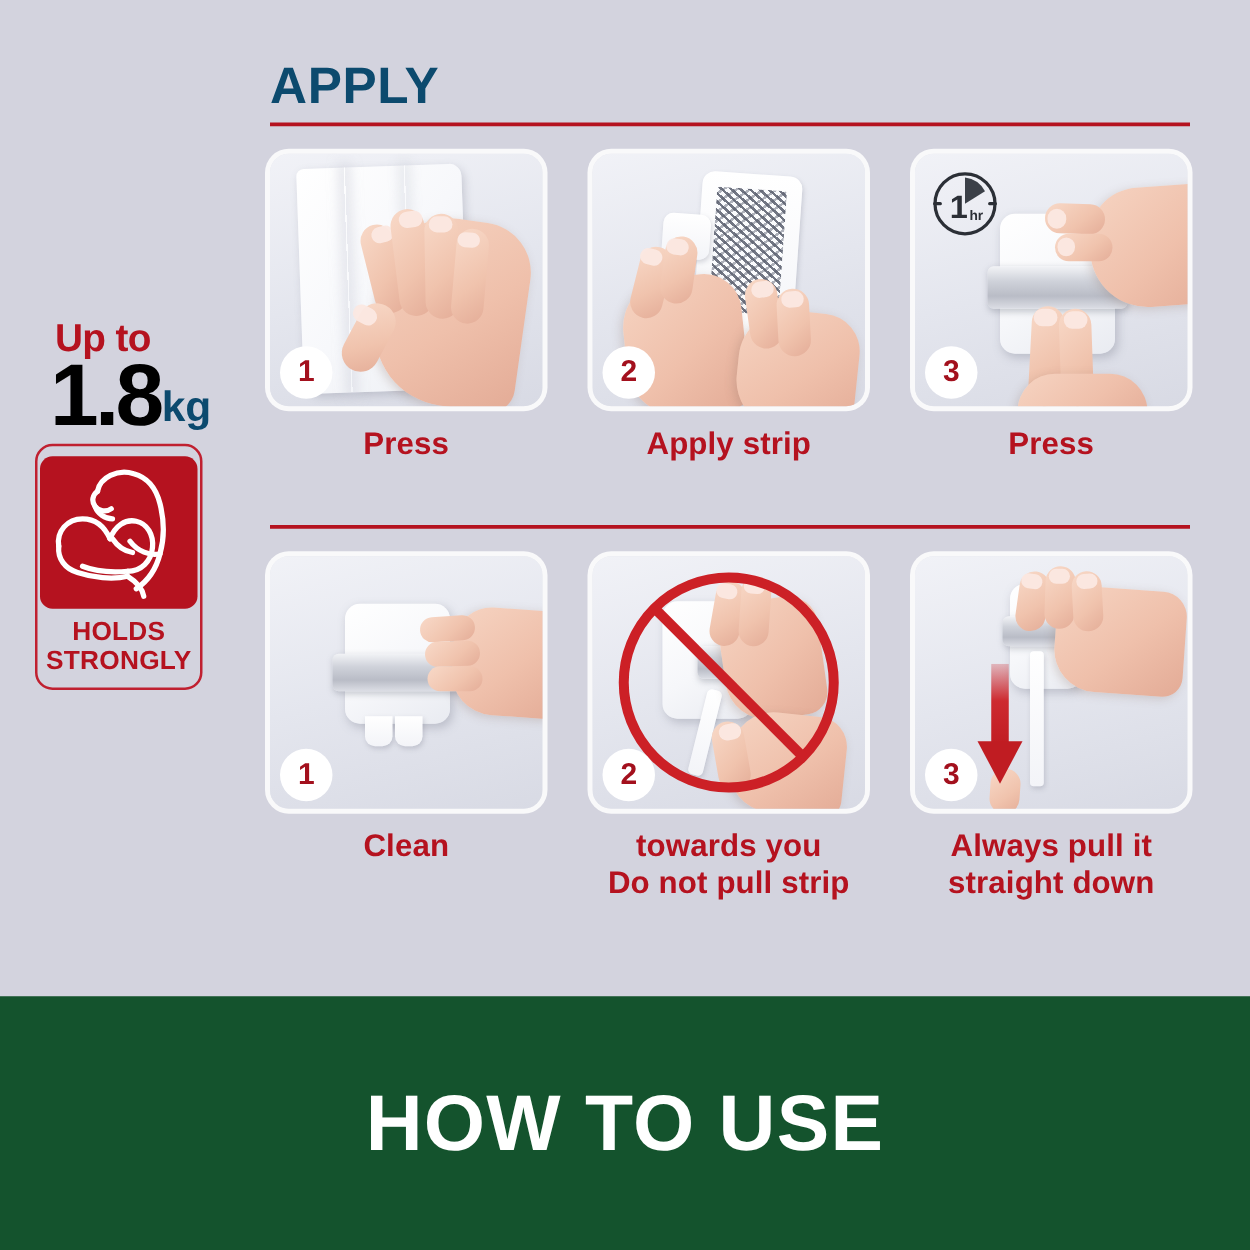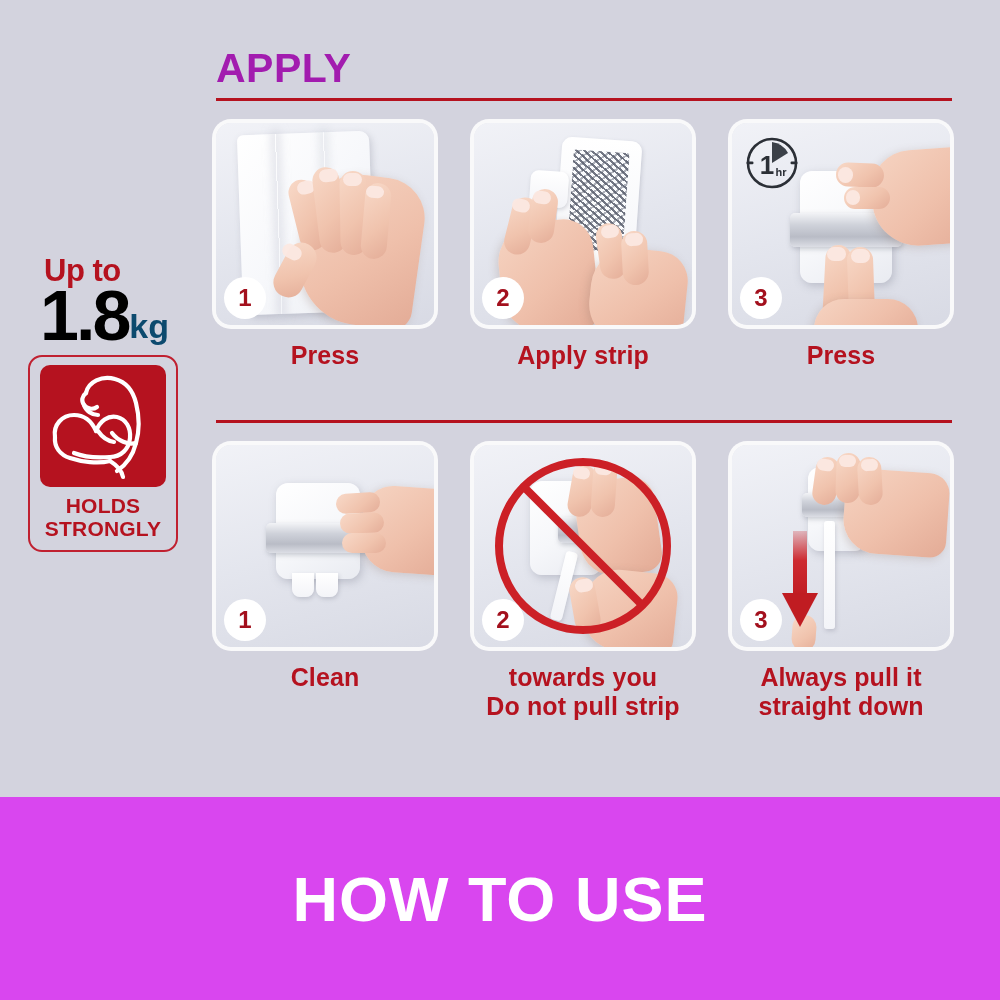--- a/index.html
+++ b/index.html
@@ -55,21 +55,21 @@
   .badge-unit {
     color: #0c4a6e;
     font-weight: bold;
     font-size: 34px;
     line-height: 34px;
     margin-left: 1px;
     margin-bottom: 4px;
   }
   .badge-card {
     margin-top: 8px;
-    width: 150px;
+    width: 134px;
     border: 2px solid #c02030;
     border-radius: 14px;
     padding: 8px 0 10px 0;
     box-sizing: border-box;
     background: transparent;
   }
   .badge-icon-box {
     width: 126px;
     height: 122px;
     margin: 0 auto;
@@ -95,21 +95,21 @@
   
   .section {
     position: absolute;
     left: 216px;
     width: 736px;
   }
   #section-apply { top: 46px; }
   #section-remove { top: 412px; }
 
   .section-heading {
-    color: #a21caf;
+    color: #0c4a6e;
     font-weight: bold;
     font-size: 41px;
     line-height: 44px;
     letter-spacing: 0.5px;
     margin: 0;
   }
   .section-rule {
     height: 3px;
     background: #b5121f;
     width: 736px;
@@ -272,21 +272,21 @@
   }
   .down-arrow svg { display: block; }
 
   
   #bottom-banner {
     position: absolute;
     left: 0;
     top: 797px;
     width: 1000px;
     height: 203px;
-    background: #d946ef;
+    background: #14532d;
     display: flex;
     align-items: center;
     justify-content: center;
   }
   #banner-title {
     color: #ffffff;
     font-weight: bold;
     font-size: 63px;
     letter-spacing: 1px;
     line-height: 66px;

